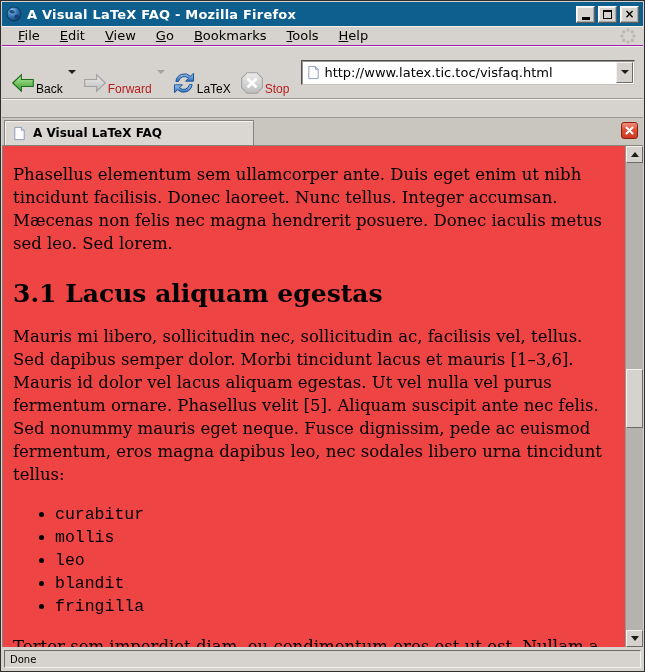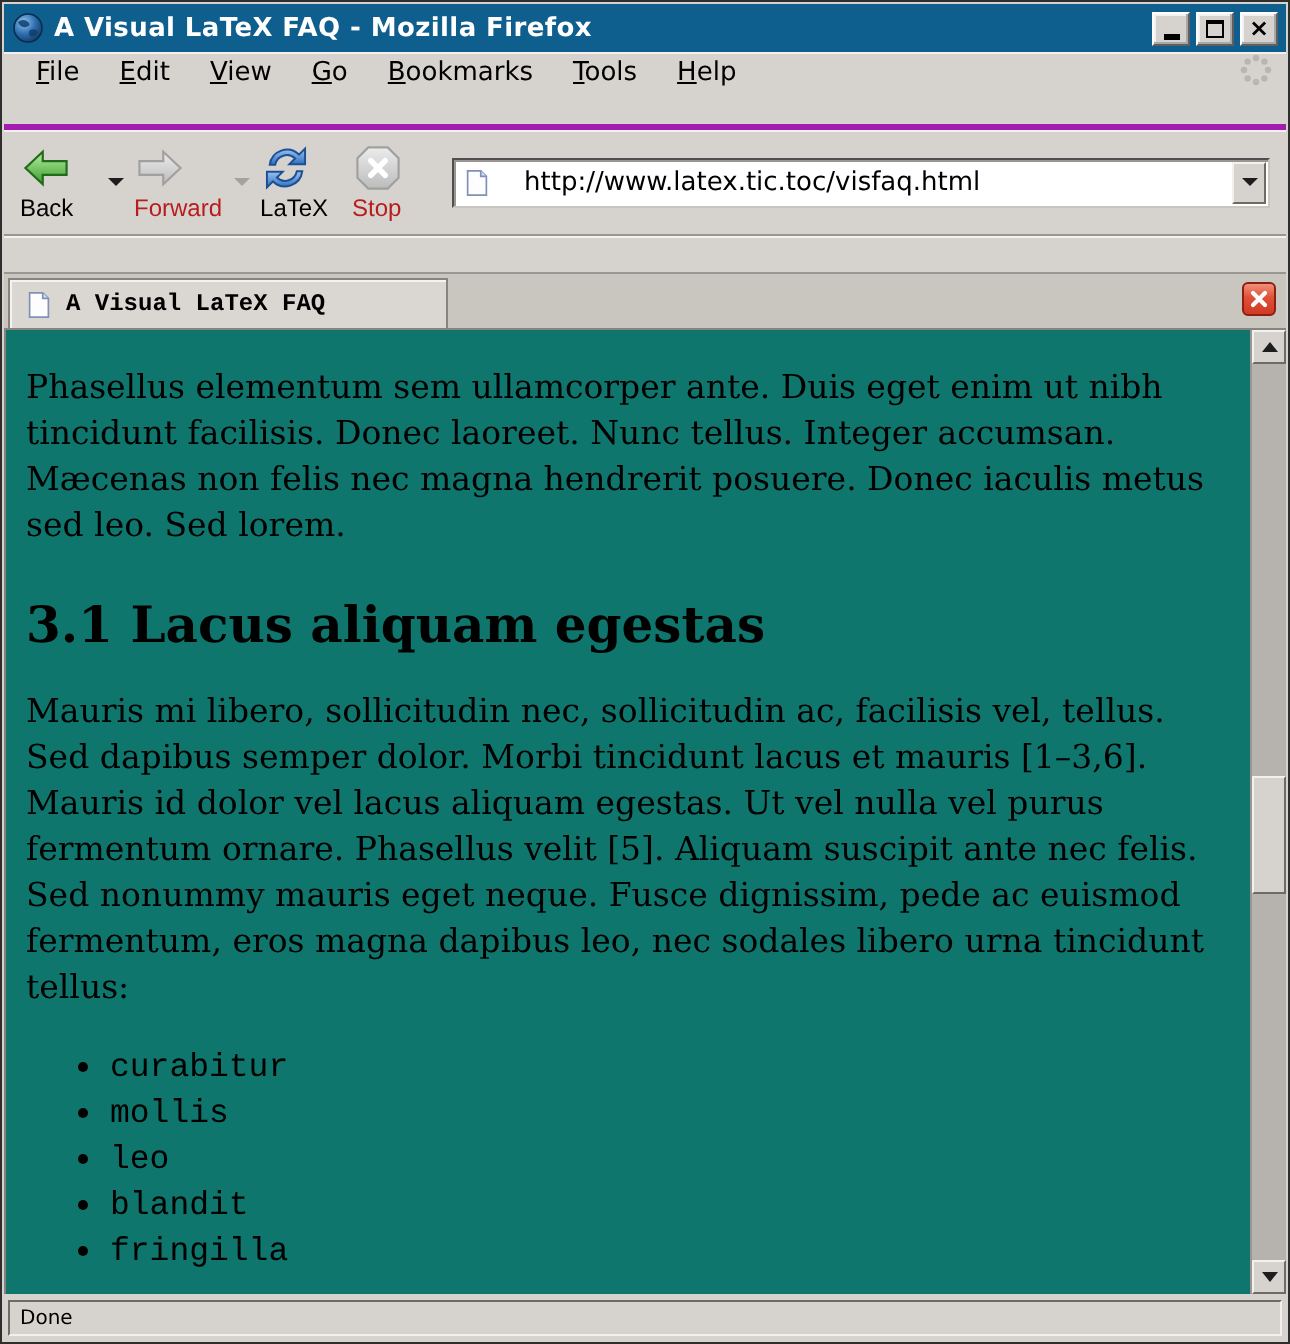--- a/index.html
+++ b/index.html
@@ -17,74 +17,74 @@
   .winbtns { display:flex; gap:3px; }
   .winbtn { width:19px; height:17px; background:#d6d3ce; padding:0; cursor:default;
             border:1px solid; border-color:#ffffff #5f5f5f #5f5f5f #ffffff;
             box-shadow:inset -1px -1px 0 #a8a8a8, inset 1px 1px 0 #f2f1ef;
             display:flex; align-items:center; justify-content:center; }
   .glyph-min { width:8px; height:3px; background:#000; margin-top:9px; }
   .glyph-max { width:9px; height:9px; border:1px solid #000; border-top-width:2px; }
   .glyph-close { font:bold 12px "DejaVu Sans",sans-serif; color:#000; line-height:1; }
 
   
-  .menubar { height:39px; flex:none; display:flex; padding:0 6px;
-             border-bottom:3px solid #a21caf; box-shadow:inset 0 1px 0 #f2f1ef; }
+  .menubar { height:20px; flex:none; display:flex; align-items:center; padding:0 6px;
+             border-bottom:1px solid #a21caf; box-shadow:inset 0 1px 0 #f2f1ef; }
   .menu-item { font-size:13px; color:#000; padding:3px 10px; white-space:nowrap; }
   .menu-item u { text-decoration:underline; }
   .throbber { margin-left:auto; display:flex; }
 
   
   .toolbar { height:53px; flex:none; display:flex; align-items:center; padding:0 4px;
              border-bottom:1px solid #9a9792; box-shadow:inset 0 1px 0 #f2f1ef; }
-  .tb-btn { display:flex; flex-direction:column; align-items:flex-start; justify-content:center;
+  .tb-btn { display:flex; flex-direction:row; align-items:flex-end; justify-content:center;
             min-width:46px; height:49px; background:transparent; border:none; gap:0;
             font-size:12px; color:#000; padding:1px 4px; }
   .tb-btn.disabled { color:#b91c1c; }
   .tb-btn svg { width:26px; height:26px; }
   .caret-btn { width:11px; height:49px; background:transparent; border:none;
                display:flex; align-items:center; justify-content:center; padding:0; }
   .tri { width:0; height:0; border-left:4px solid transparent; border-right:4px solid transparent;
          border-top:4px solid #1d1d1d; }
   .tri.dim { border-top-color:#a5a29d; }
 
   .urlbar { flex:1; height:25px; margin:0 4px 0 8px; background:#fff;
             border:1px solid; border-color:#4f4f4f #c9c6c1 #c9c6c1 #4f4f4f;
             box-shadow:inset 1px 1px 0 #9a9792;
-            display:flex; align-items:center; gap:16px; padding:0 1px 0 4px; }
+            display:flex; align-items:center; gap:3px; padding:0 1px 0 4px; }
   .urlbar svg { width:15px; height:15px; flex:none; }
   .url-input { flex:1; border:none; outline:none; font-size:13px; height:19px; padding:0;
                font-family:"DejaVu Sans","Liberation Sans",sans-serif; color:#000; background:#fff; }
   .url-drop { width:17px; height:21px; flex:none; background:#d6d3ce; padding:0;
               border:1px solid; border-color:#f2f1ef #6e6b66 #6e6b66 #f2f1ef;
               display:flex; align-items:center; justify-content:center; }
 
   
   .bookmarks-strip { height:19px; flex:none; border-bottom:1px solid #9a9792;
                      box-shadow:inset 0 1px 0 #f2f1ef; }
 
   
   .tabbar { height:28px; flex:none; background:#c9c6c0; display:flex; align-items:flex-end;
             border-bottom:1px solid #87847f; padding:2px 0 0 0; position:relative; }
-  .tab { width:220px; height:25px; background:#dad7d2; margin-left:2px;
+  .tab { width:250px; height:25px; background:#dad7d2; margin-left:2px;
          border:1px solid #87847f; border-bottom:none;
          box-shadow:inset 1px 1px 0 #f4f3f1;
-         display:flex; align-items:center; gap:6px; padding:0 7px;font-family:Liberation Mono, monospace; }
+         display:flex; align-items:center; gap:6px; padding:0 7px; }
   .tab svg { width:15px; height:15px; flex:none; }
   .tab-label { font-weight:bold; font-size:12px; color:#000; white-space:nowrap; }
   .tab-filler { flex:1; height:25px; border-bottom:none; }
   .tab-close { width:17px; height:17px; margin:0 5px 4px 0; align-self:center; padding:0;
                background:linear-gradient(#f0907a 0%, #df5038 45%, #cf3a22 100%);
                border:1px solid #8d1f10; border-radius:3px;
                display:flex; align-items:center; justify-content:center; }
 
   
   .content-wrap { flex:1; min-height:0; display:flex; background:#fff;
                   border-left:1px solid #87847f; }
-  .content { flex:1; overflow:hidden; background:#0f766e; color:#000; padding:0 10px;
+  .content { flex:1; overflow:hidden; background:#ef4444; color:#000; padding:0 10px;
              font-family:"DejaVu Serif","Liberation Serif",serif;
              font-size:16.5px; line-height:23px; }
   .content p { margin:17px 0; }
   .content h2 { font-size:25px; line-height:28px; margin:25px 0 17px; font-weight:bold; }
   .content ul { margin:17px 0; padding-left:42px;font-family:Liberation Mono, monospace; }
   .content li { margin:0; }
 
   
   .scrollbar { width:18px; flex:none; display:flex; flex-direction:column;
                background:#b6b3ae; border-left:1px solid #9a9792; }

